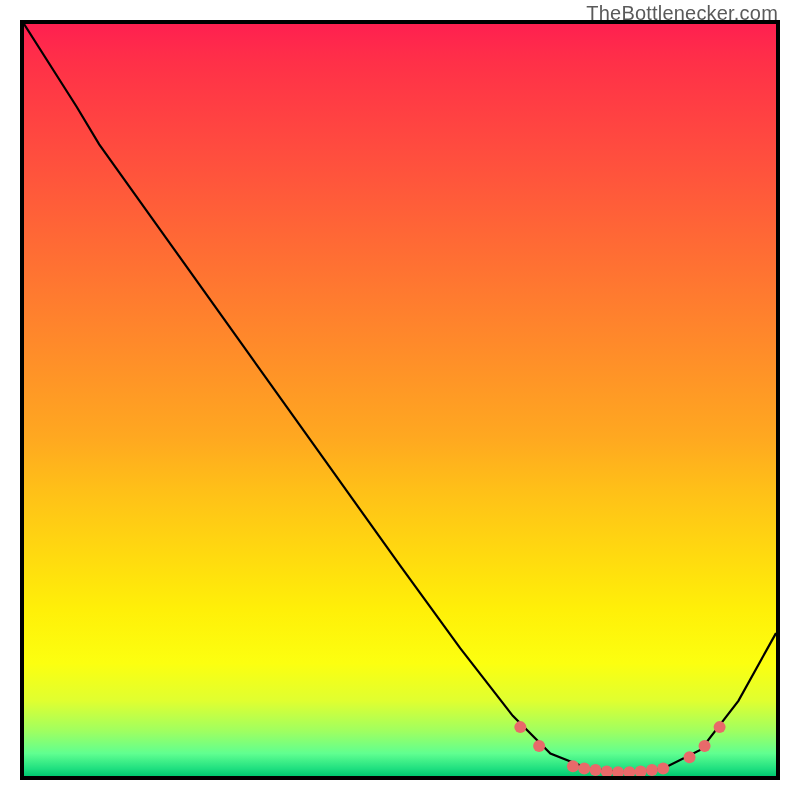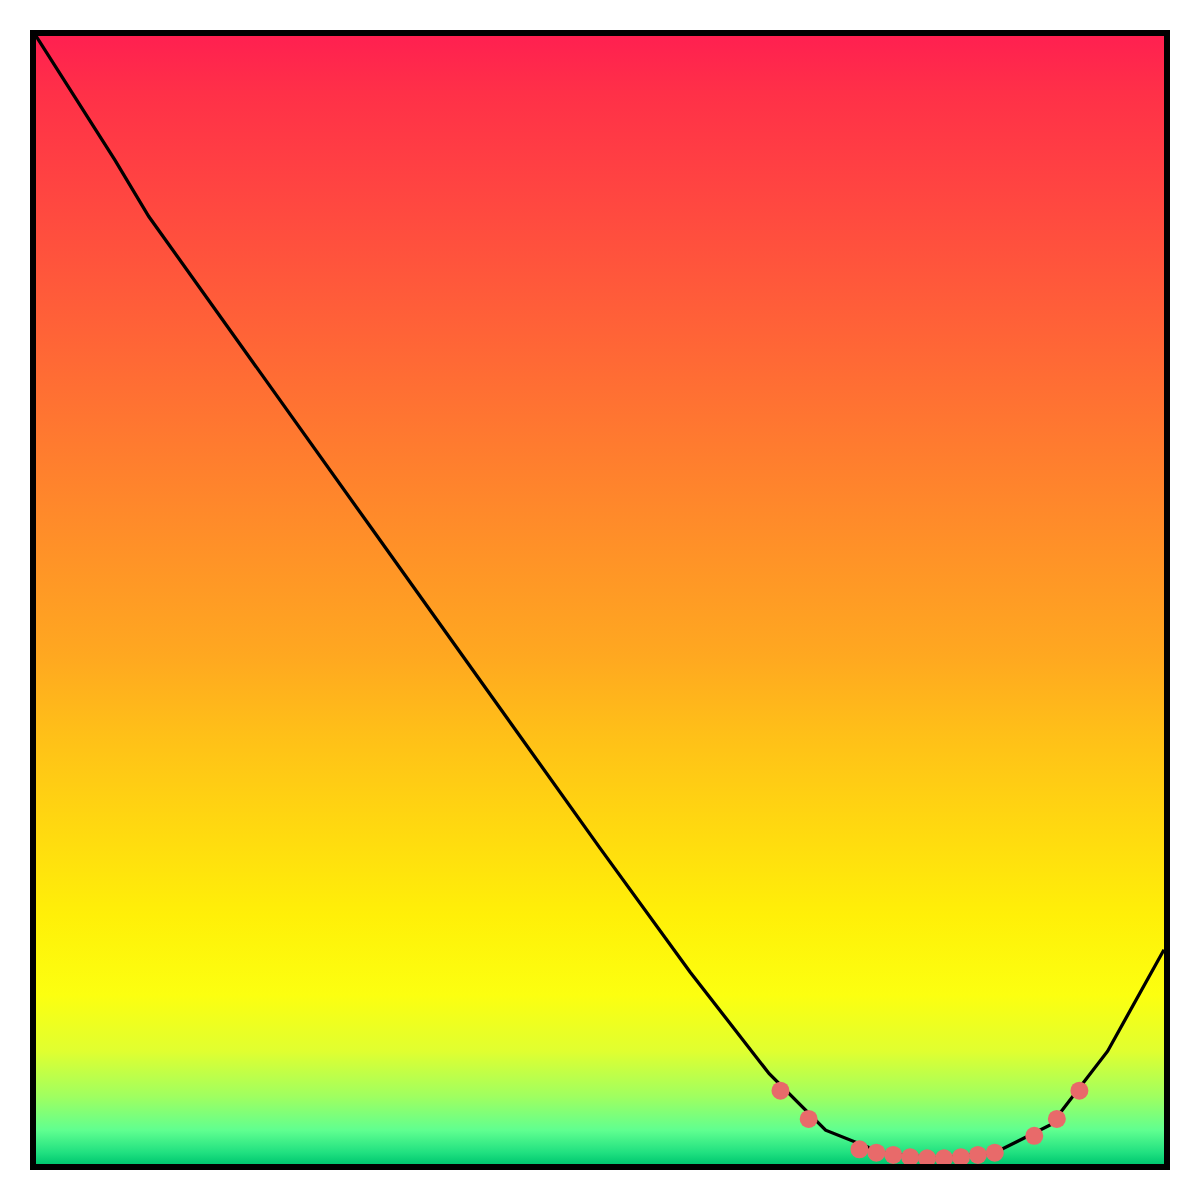--- a/index.html
+++ b/index.html
@@ -79,13 +79,14 @@
         <circle cx="594.08" cy="748.24" r="6" fill="#e86a6a"></circle>
         <circle cx="605.36" cy="748.24" r="6" fill="#e86a6a"></circle>
         <circle cx="616.64" cy="747.49" r="6" fill="#e86a6a"></circle>
         <circle cx="627.92" cy="745.98" r="6" fill="#e86a6a"></circle>
         <circle cx="639.20" cy="744.48" r="6" fill="#e86a6a"></circle>
         <circle cx="665.52" cy="733.20" r="6" fill="#e86a6a"></circle>
         <circle cx="680.56" cy="721.92" r="6" fill="#e86a6a"></circle>
         <circle cx="695.60" cy="703.12" r="6" fill="#e86a6a"></circle>
       </g>
   </svg>
+  <div class="watermark">TheBottlenecker.com</div>
 </div>
 
 </body></html>

